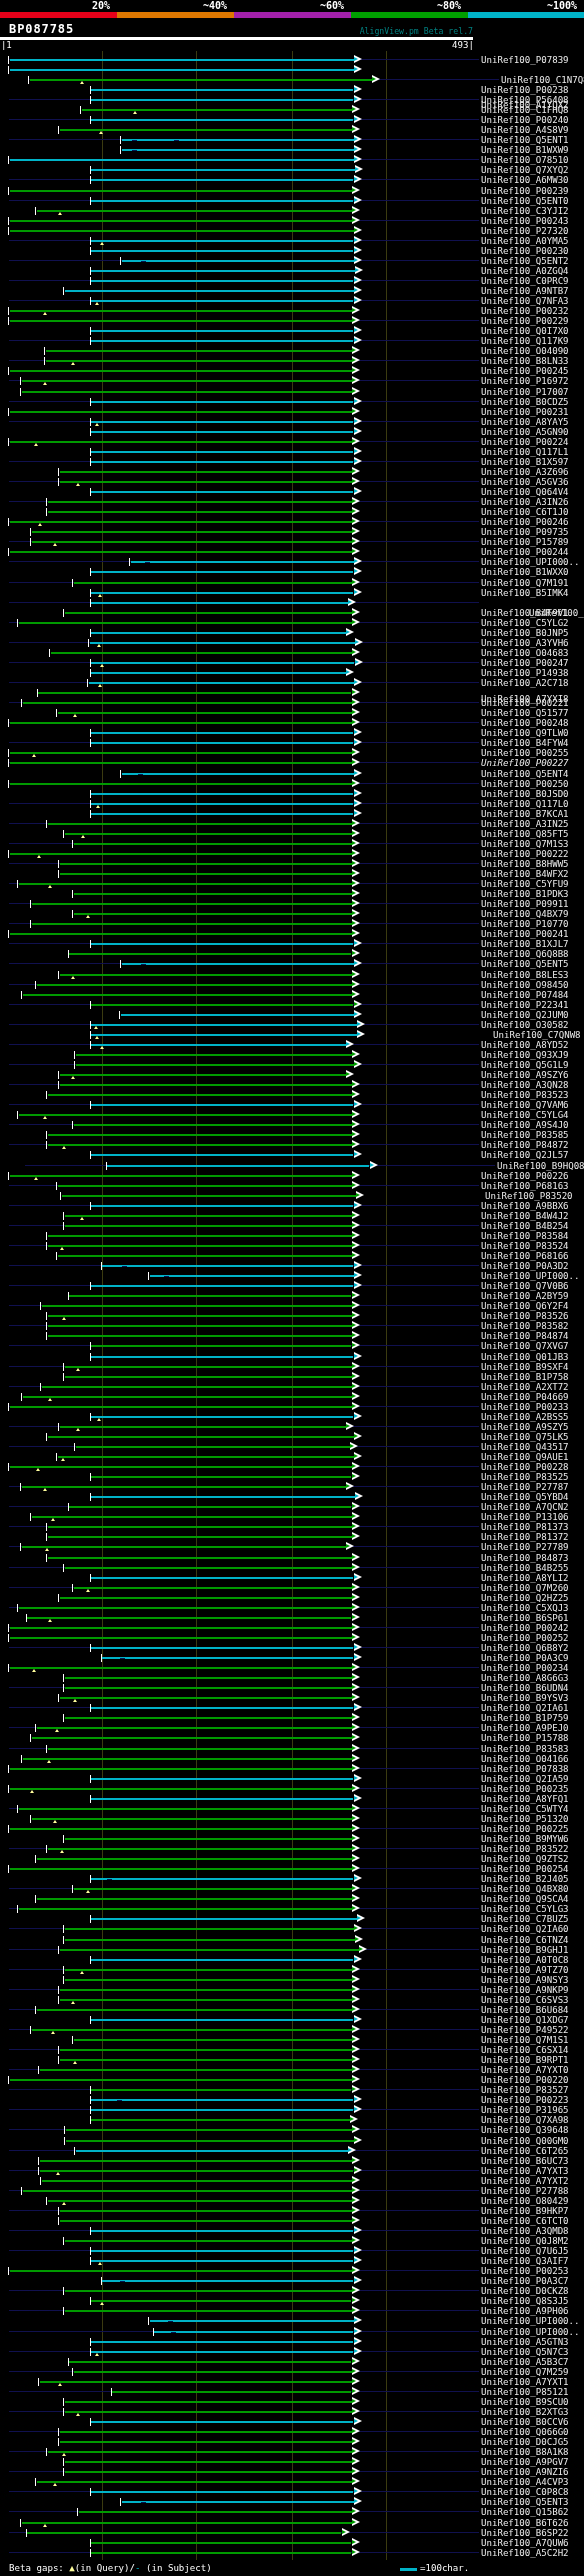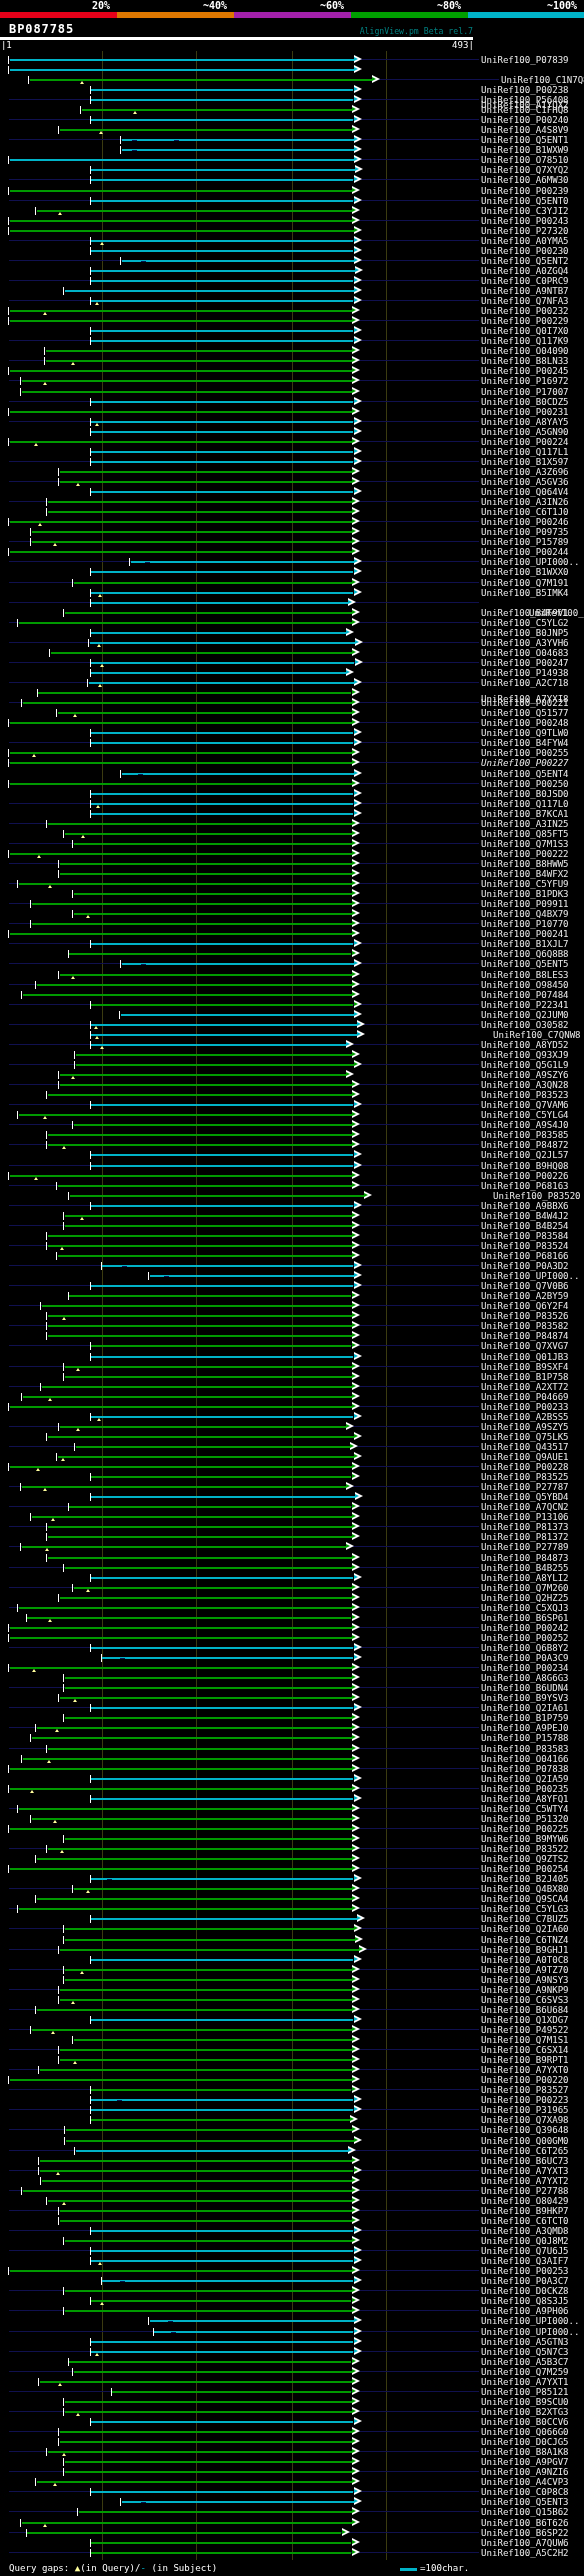--- a/index.html
+++ b/index.html
@@ -916,21 +916,21 @@
       <div class="qgap" style="left: 62px; top: 6.4px;"></div>
       <div class="row-label" style="top: 0.9px;">UniRef100_P84872</div>
     </div>
     <div style="position: absolute; left: 0px; top: 1150px; width: 585px; height: 10px; text-align: right;">
       <div class="row-bar" style="left: 91px; top: 3.7px; width: 262px; background: rgb(0, 179, 200);"></div>
       <div class="row-tick" style="left: 90px; top: 0.9px;"></div>
       <div class="arrow-outer" style="left: 354px; top: 0px;"></div>
       <div class="arrow-inner" style="left: 354px; top: 1.8px; border-left-color: rgb(0, 179, 200);"></div>
       <div class="row-label" style="top: 0.9px;">UniRef100_Q2JL57</div>
     </div>
-    <div style="position: absolute; left: 0px; top: 1161px; width: 465px; height: 10px;">
+    <div style="position: absolute; left: 16px; top: 1161px; width: 465px; height: 10px;">
       <div class="row-line" style="left: 9.1px; top: 3.7px; width: 470px;"></div>
       <div class="row-bar" style="left: 91px; top: 3.7px; width: 262px; background: rgb(0, 179, 200);"></div>
       <div class="row-tick" style="left: 90px; top: 0.9px;"></div>
       <div class="arrow-outer" style="left: 354px; top: 0px;"></div>
       <div class="arrow-inner" style="left: 354px; top: 1.8px; border-left-color: rgb(0, 179, 200);"></div>
       <div class="row-label" style="top: 0.9px;">UniRef100_B9HQ08</div>
     </div>
     <div style="position: absolute; left: 0px; top: 1171px; width: 585px; height: 10px;">
       <div class="row-bar" style="left: 10px; top: 3.7px; width: 342px; background: rgb(0, 154, 0);"></div>
       <div class="row-tick" style="left: 8.2px; top: 0.9px;"></div>
@@ -940,21 +940,21 @@
       <div class="row-label" style="top: 0.9px;">UniRef100_P00226</div>
     </div>
     <div style="position: absolute; left: 0px; top: 1181px; width: 585px; height: 10px;">
       <div class="row-line" style="left: 9.1px; top: 3.7px; width: 470px;"></div>
       <div class="row-bar" style="left: 58px; top: 3.7px; width: 294px; background: rgb(0, 154, 0);"></div>
       <div class="row-tick" style="left: 56px; top: 0.9px;"></div>
       <div class="arrow-outer" style="left: 352px; top: 0px;"></div>
       <div class="arrow-inner" style="left: 352px; top: 1.8px; border-left-color: rgb(0, 154, 0);"></div>
       <div class="row-label" style="top: 0.9px;">UniRef100_P68163</div>
     </div>
-    <div style="position: absolute; left: 12px; top: 1191px; width: 463px; height: 10px;">
+    <div style="position: absolute; left: 4px; top: 1191px; width: 463px; height: 10px;">
       <div class="row-bar" style="left: 58px; top: 3.7px; width: 294px; background: rgb(0, 154, 0);"></div>
       <div class="row-tick" style="left: 56px; top: 0.9px;"></div>
       <div class="arrow-outer" style="left: 352px; top: 0px;"></div>
       <div class="arrow-inner" style="left: 352px; top: 1.8px; border-left-color: rgb(0, 154, 0);"></div>
       <div class="row-label" style="top: 0.9px;">UniRef100_P83520</div>
     </div>
     <div style="position: absolute; left: 0px; top: 1201px; width: 585px; height: 10px;">
       <div class="row-line" style="left: 9.1px; top: 3.7px; width: 470px;"></div>
       <div class="row-bar" style="left: 91px; top: 3.7px; width: 262px; background: rgb(0, 179, 200);"></div>
       <div class="row-tick" style="left: 90px; top: 0.9px;"></div>
@@ -2007,16 +2007,16 @@
     <div style="position: absolute; left: 0px; top: 2548px; width: 585px; height: 10px;">
       <div class="row-line" style="left: 9.1px; top: 3.7px; width: 470px;"></div>
       <div class="row-bar" style="left: 91px; top: 3.7px; width: 260px; background: rgb(0, 154, 0);"></div>
       <div class="row-tick" style="left: 90px; top: 0.9px;"></div>
       <div class="arrow-outer" style="left: 352px; top: 0px;"></div>
       <div class="arrow-inner" style="left: 352px; top: 1.8px; border-left-color: rgb(0, 154, 0);"></div>
       <div class="row-label" style="top: 0.9px;">UniRef100_A5C2H2</div>
     </div>
   </div>
 
-<div id="footer"><span>Query gaps:</span><span> </span><span class="q-marker">▲</span><span>(in Query)/</span><span class="s-marker">-</span><span> (in Subject)</span></div>
+<div id="footer"><span>Beta gaps:</span><span> </span><span class="q-marker">▲</span><span>(in Query)/</span><span class="s-marker">-</span><span> (in Subject)</span></div>
 <div id="legend-swatch"></div>
 <div id="legend-scale-text">=100char.</div>
 
 
 </body></html>

